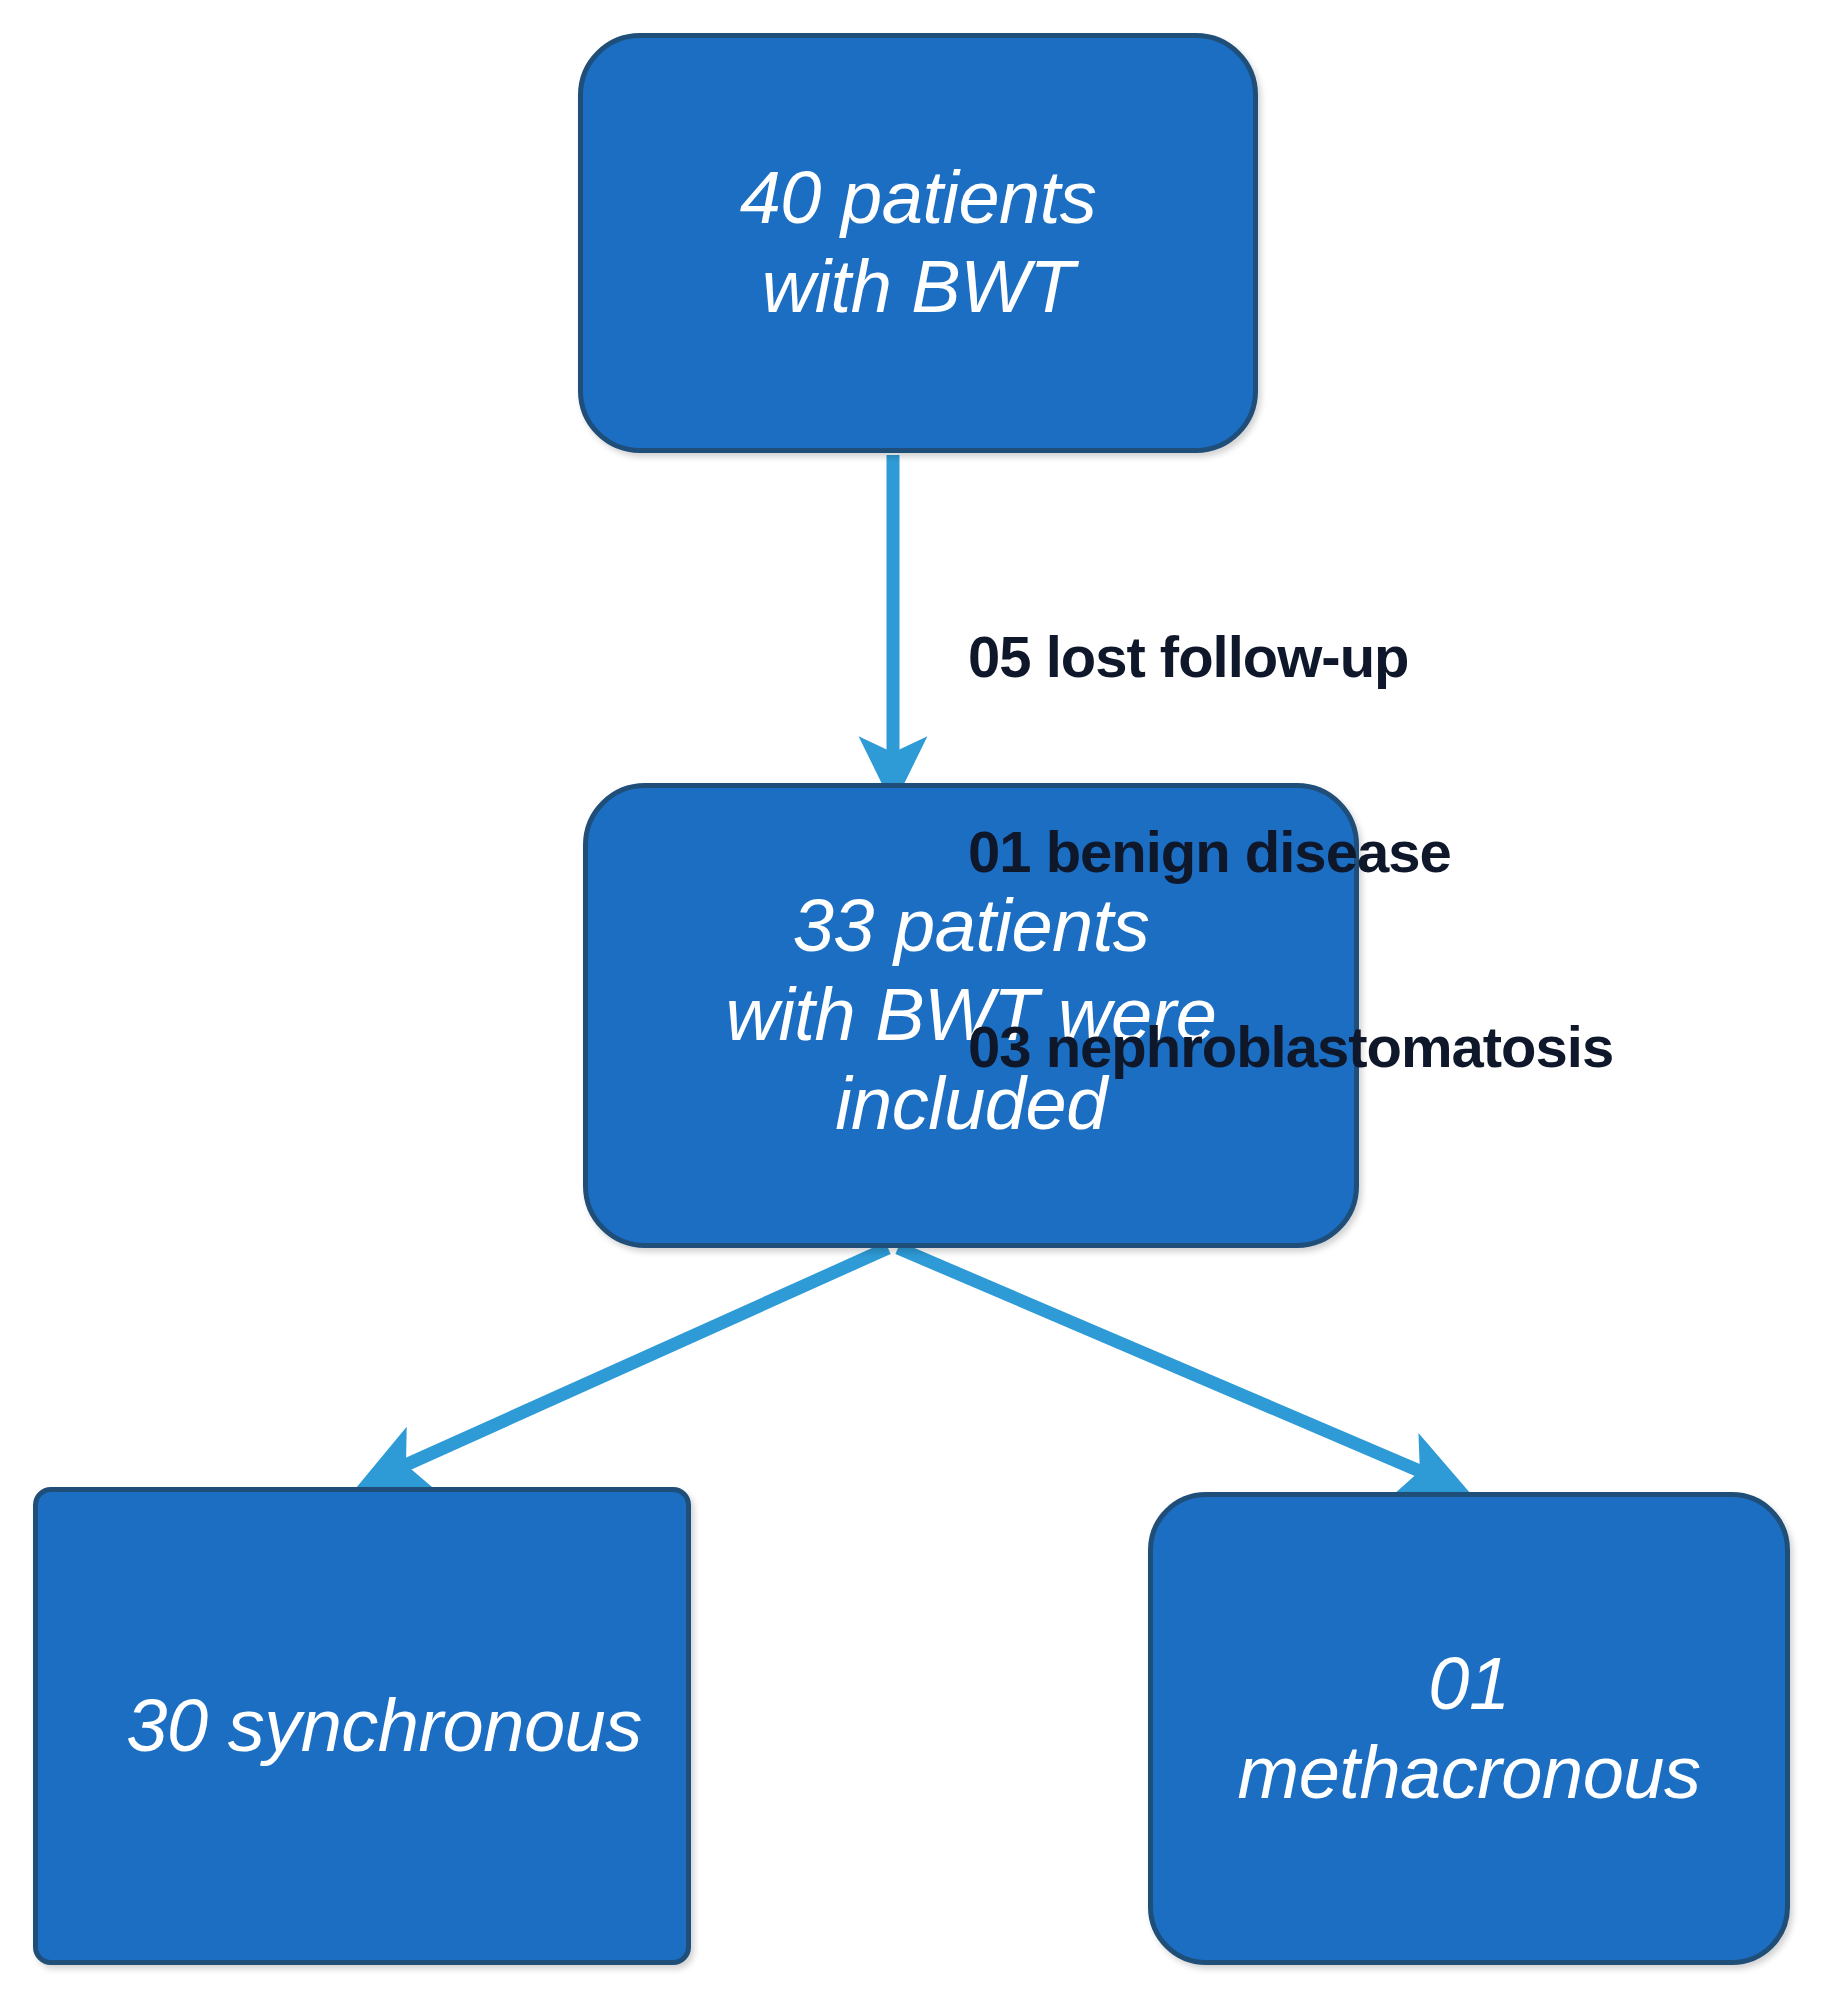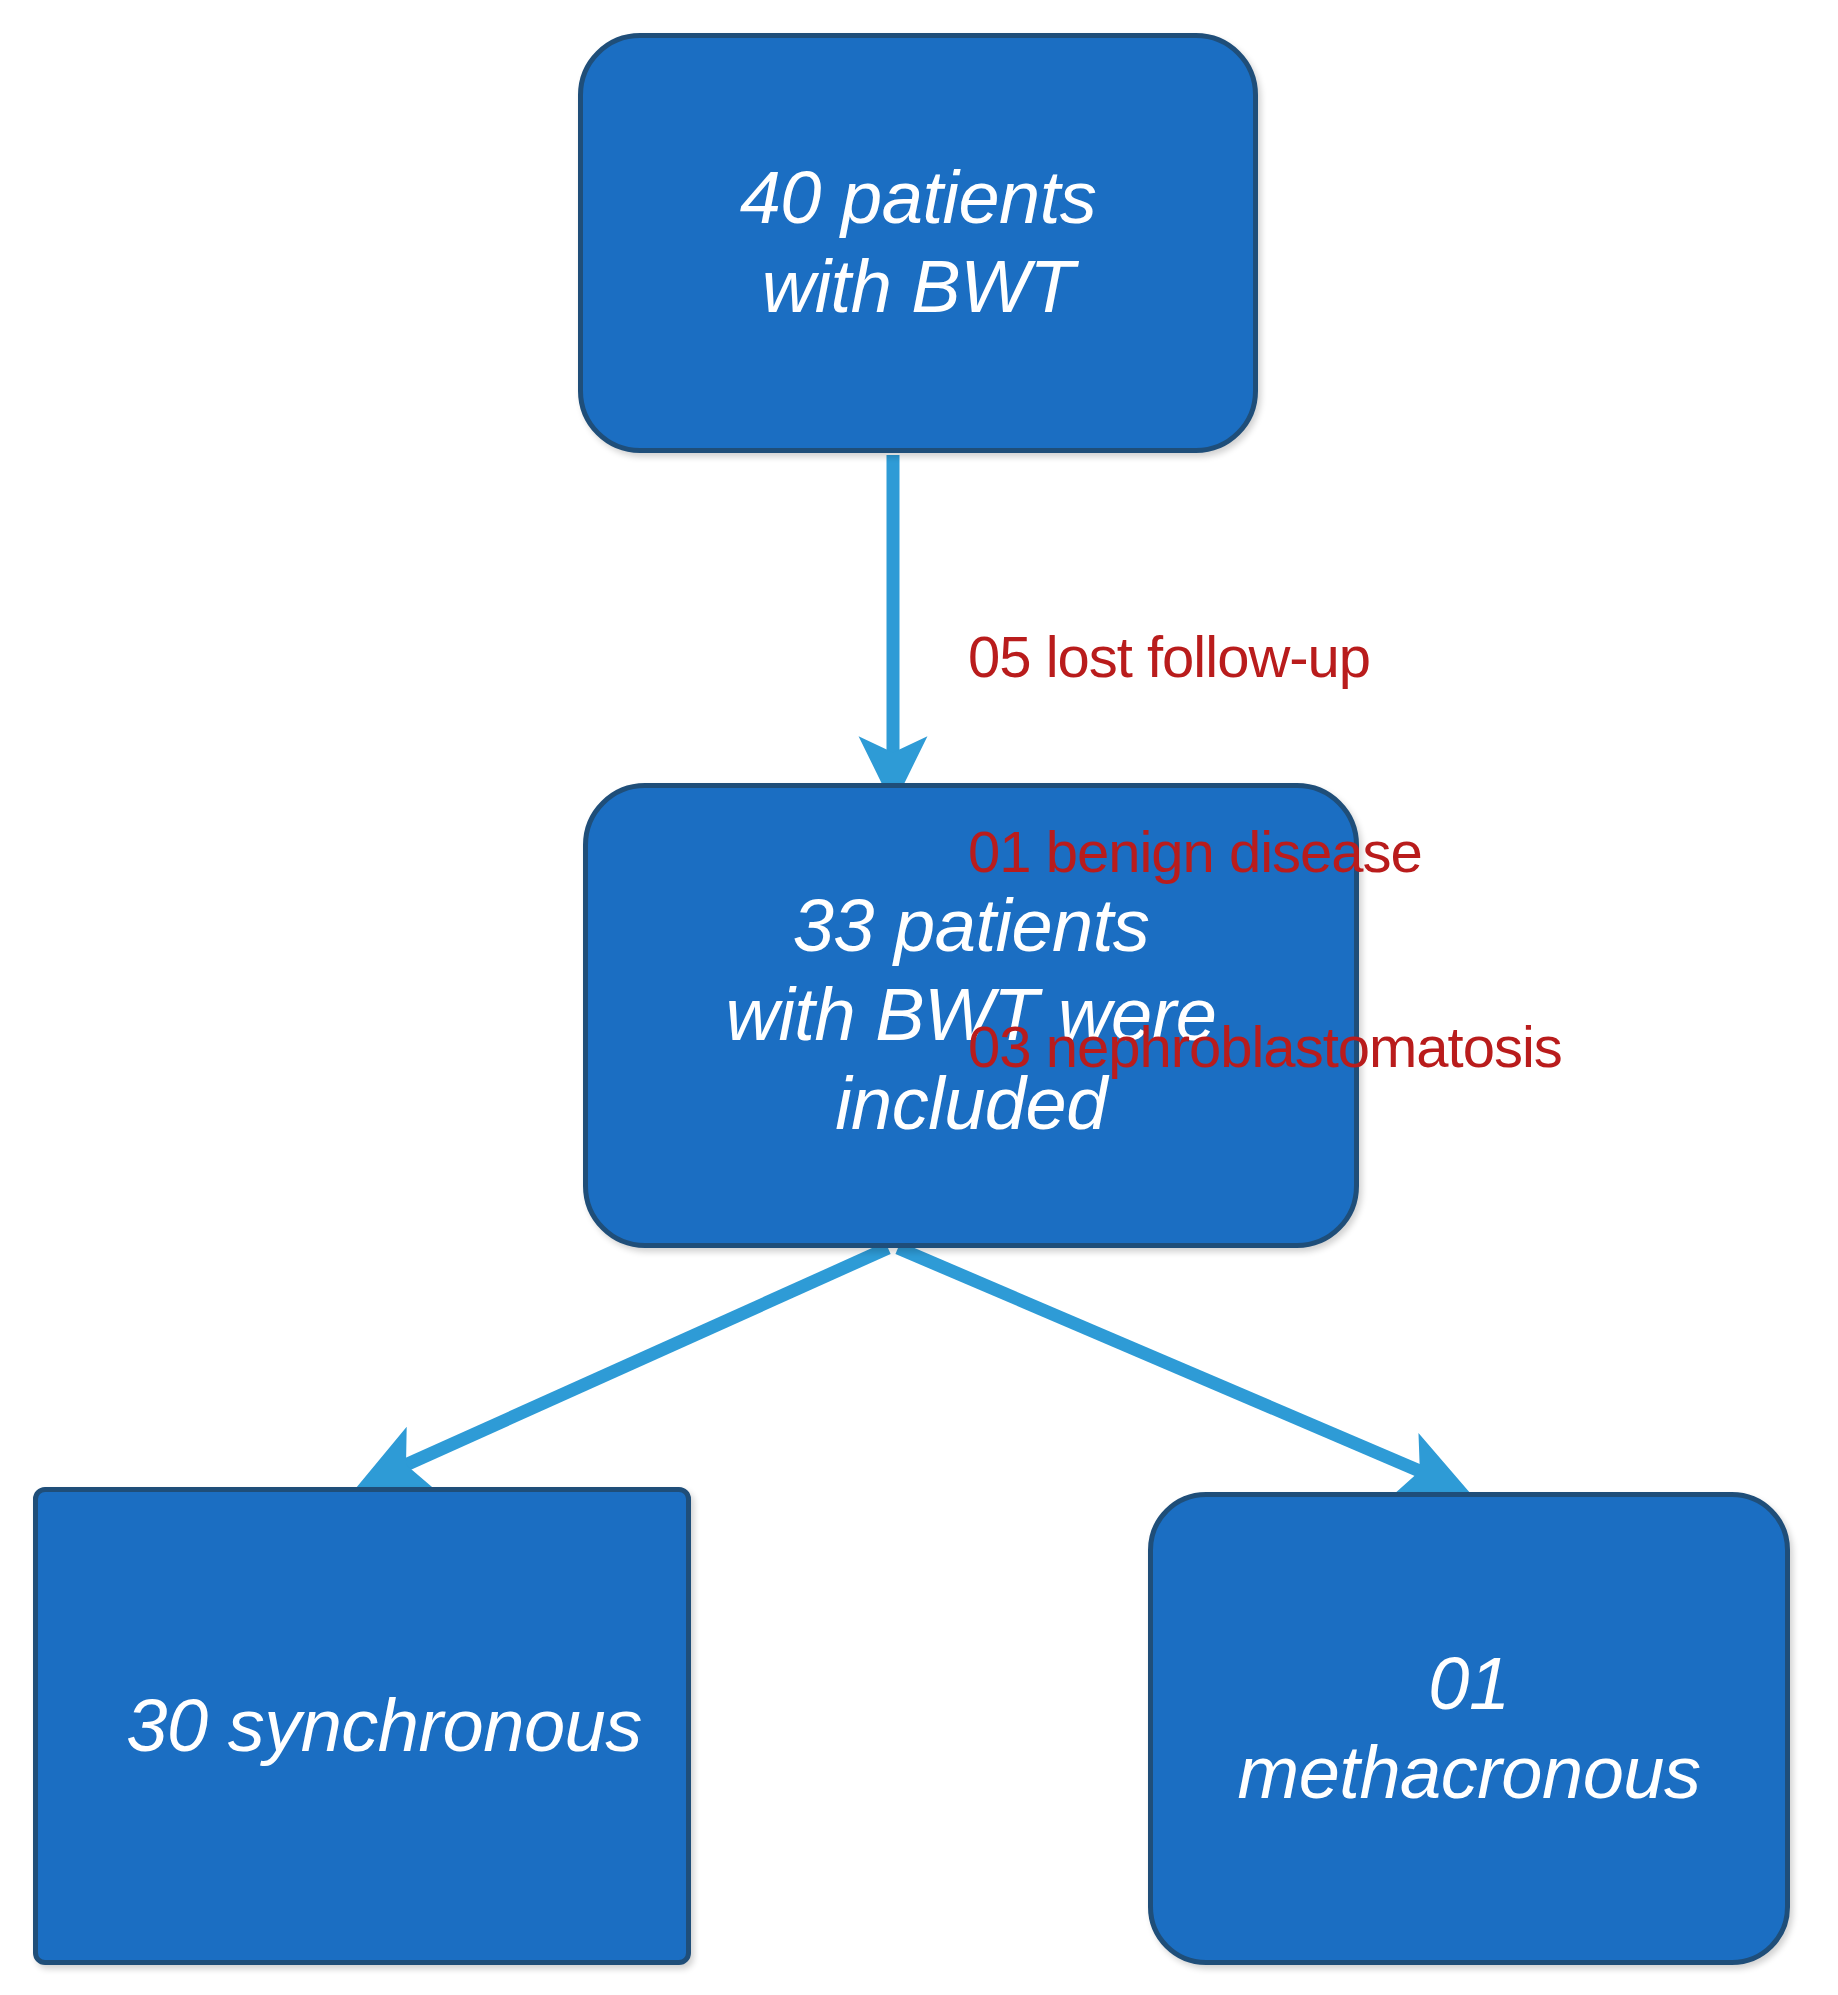--- a/index.html
+++ b/index.html
@@ -57,39 +57,39 @@
   }
   #node-middle {
     left: 583px;  top: 783px;
     width: 776px; height: 465px;
     font-size: 74px;
   }
   #node-left {
     left: 33px;   top: 1487px;
     width: 658px; height: 478px;
     font-size: 74px;
-    border-radius: 12px;
+    border-radius: 18px;
     padding-left: 44px;
   }
   #node-right {
     left: 1148px; top: 1492px;
     width: 642px; height: 473px;
     font-size: 74px;
     border-radius: 58px;
   }
 
   
   #attrition-note {
     position: absolute;
     left: 968px;
     top: 495px;
     width: 800px;
-    color: #b91c1c;
+    color: #0f172a;
     font-family: "Liberation Sans", sans-serif;
-    font-weight: normal;
+    font-weight: bold;
     font-size: 58px;
     line-height: 1.12;
     letter-spacing: -1px;
     white-space: pre;
     text-align: left;
   }
   .note-line { display: block; }
 </style>
 </head>
 <body>

